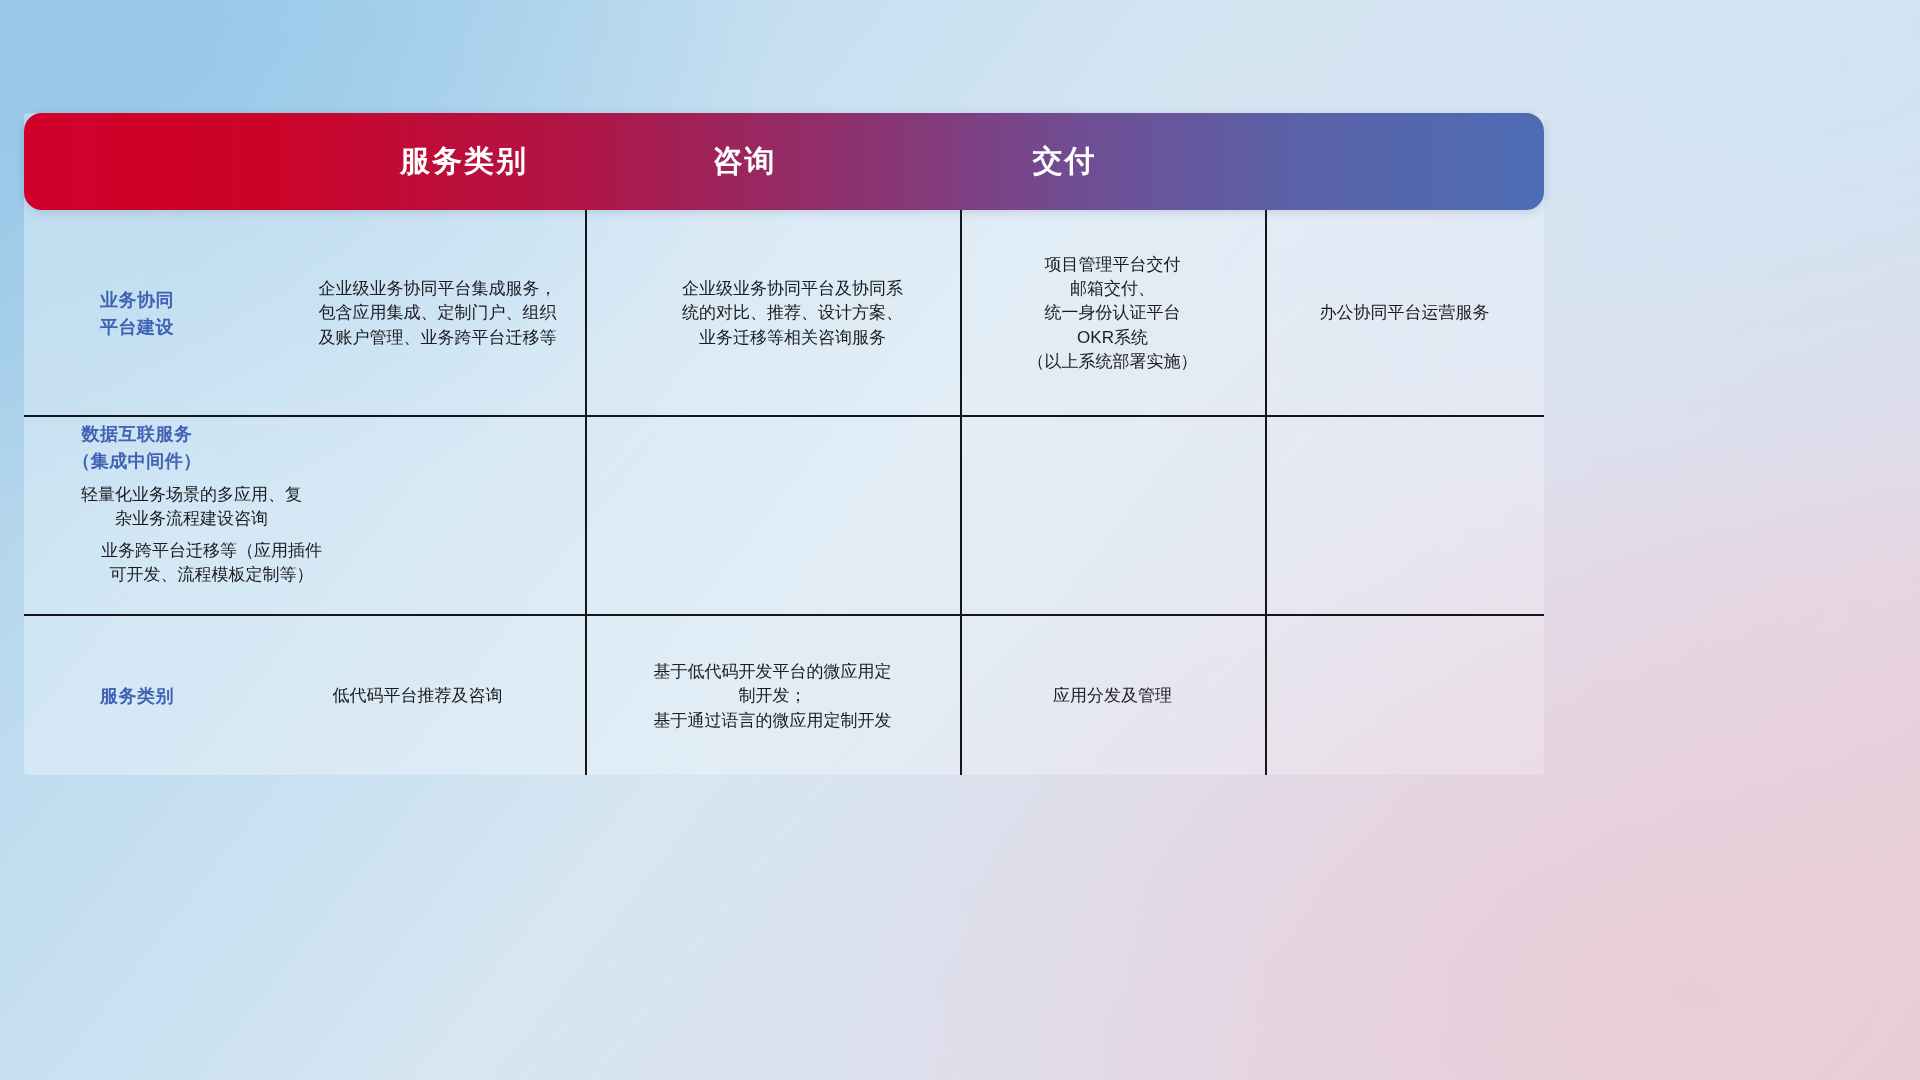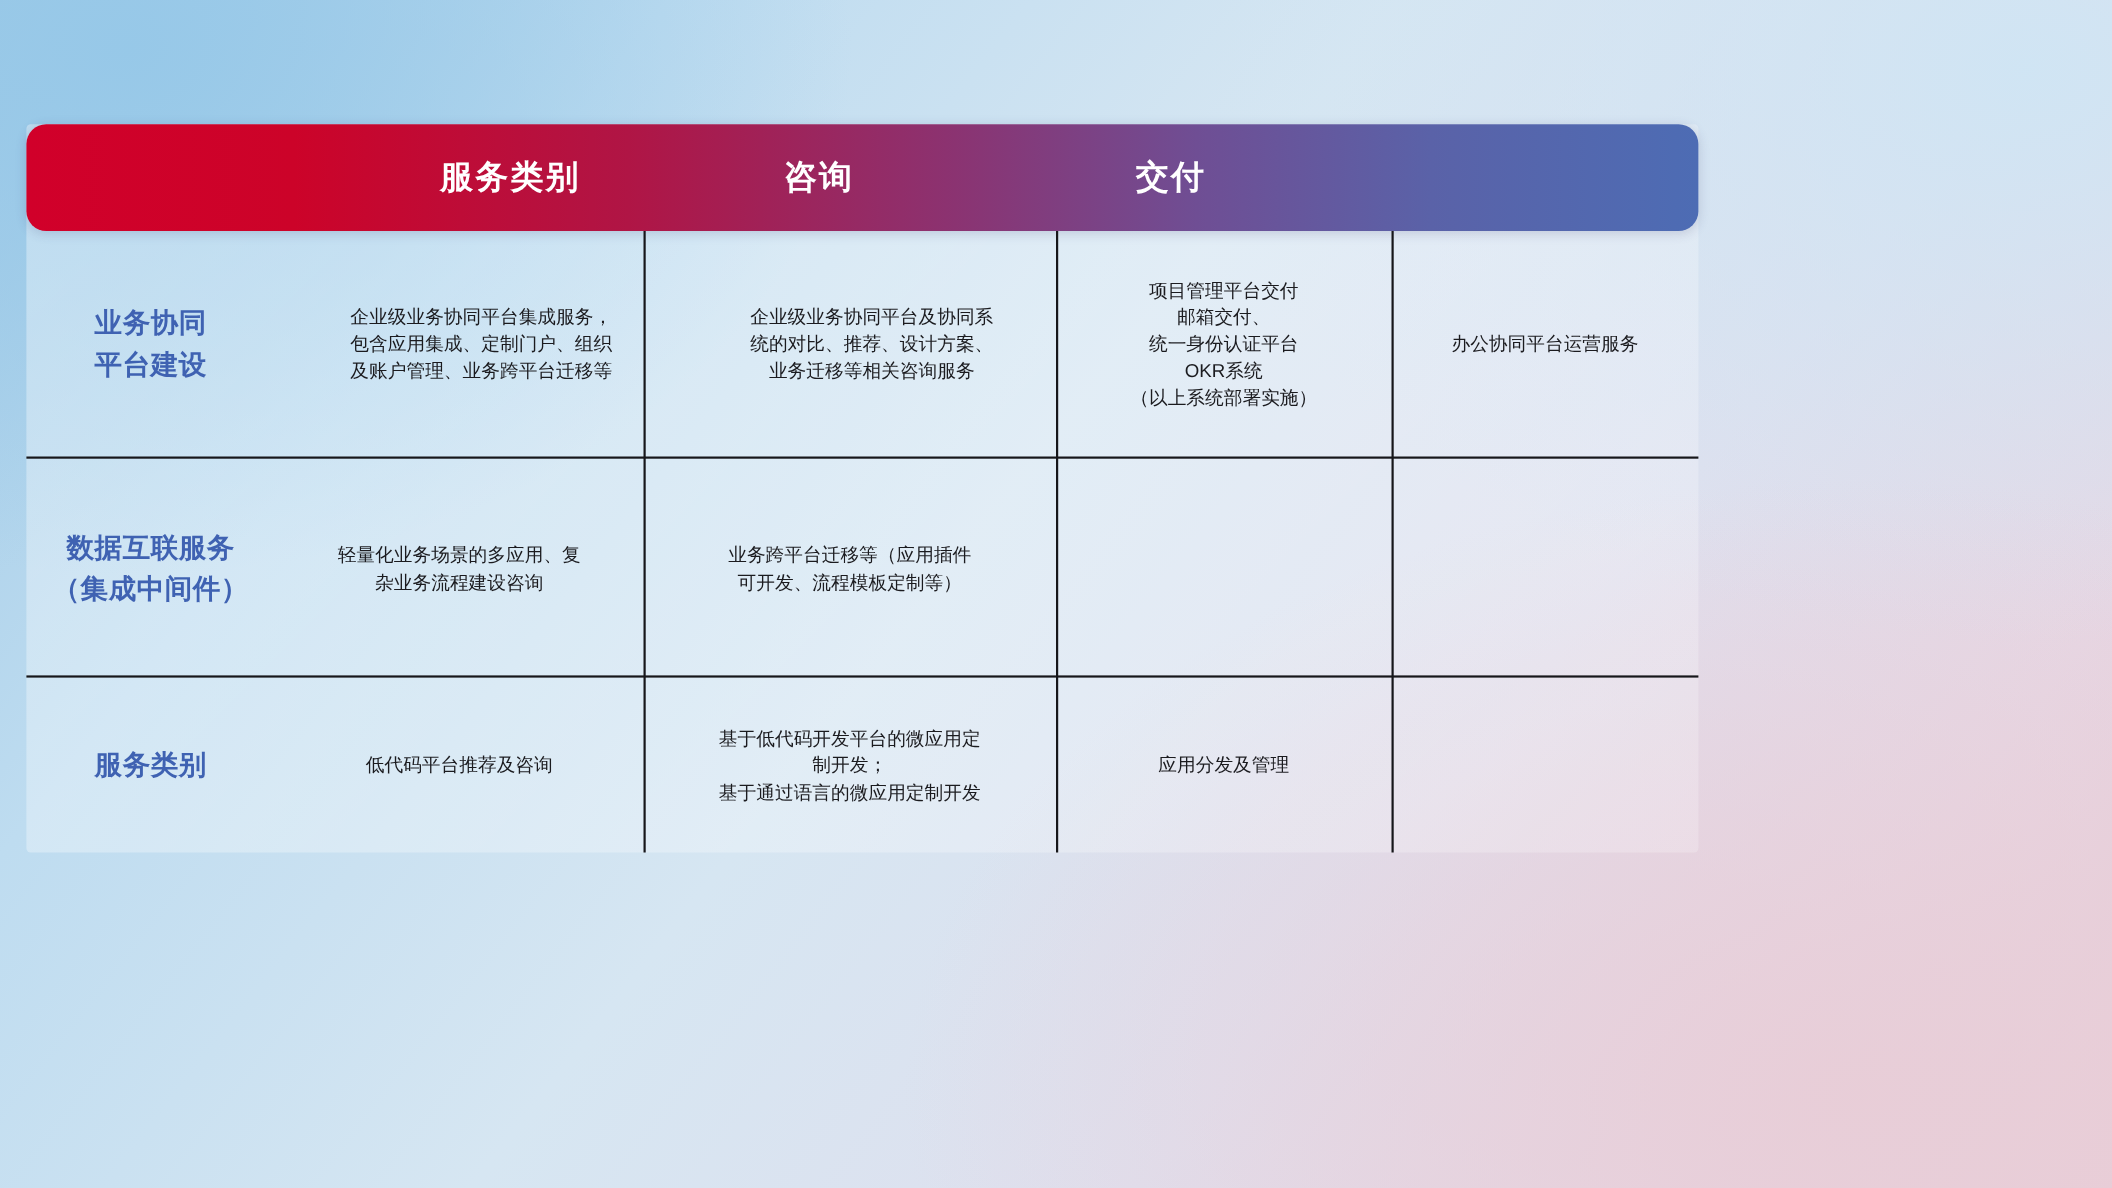--- a/index.html
+++ b/index.html
@@ -41,30 +41,30 @@
   .c0{width:226px;}
   .c1{width:335px;}
   .c2{width:375px;}
   .c3{width:305px;}
   .c4{width:279px;}
 
   
   #tbody{position:absolute;left:0;top:97px;width:1520px;height:565px;}
   .trow{display:flex;position:relative;}
   .r0{height:207px;}
-  .r1{height:201px;}
+  .r1{height:201px;flex-direction:column;}
   .r2{height:157px;}
   .cell{
     display:flex;align-items:center;justify-content:center;
     box-sizing:border-box;padding:4px 14px;
     font-size:17px;line-height:1.42;color:#1b1b1f;
     text-align:center;white-space:pre-line;
   }
   .rowlabel{
-    color:#3f62b2;font-weight:bold;font-size:25px;line-height:1.5;
+    color:#3f62b2;font-weight:bold;font-size:18px;line-height:1.5;
     letter-spacing:0.5px;
   }
   
   .vline{position:absolute;top:0;width:2px;background:#16161a;}
   
   .hline{position:absolute;left:0;width:1520px;height:2px;background:#16161a;}
 </style>
 </head>
 <body>
 

